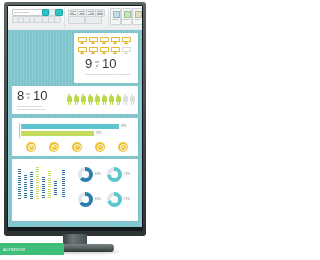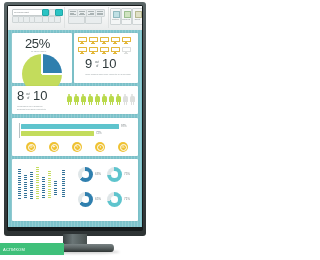--- a/index.html
+++ b/index.html
@@ -164,28 +164,20 @@
         <div class="rb-big" style="left:22.5px;top:1px;width:9.5px;height:15px;">
           <div style="position:absolute;left:2px;top:2px;width:5.5px;height:5px;background:#dfe0c6;border:.5px solid #b6b78f;border-radius:.5px;"></div>
           <div class="rb-biglabel" style="top:9px;">Chart</div>
         </div>
       </div>
     </div>
 
     <div class="canvas">
       <div class="stripes"></div>
 
-      <div class="card" style="left:4px;top:3px;width:60px;height:50px;">
-        <div class="pct-big" style="left:13px;top:3px;">25%</div>
-        <div class="pct-sub" style="left:19px;top:17px;">of users agree</div>
-        <div class="pie" style="left:10px;top:21px;">
-          <div class="pie-sep" style="left:19.4px;top:0;width:1.2px;height:20px;"></div>
-          <div class="pie-sep" style="left:20px;top:19.4px;width:20px;height:1.2px;"></div>
-        </div>
-      </div>
 
       <div class="card" style="left:66px;top:3px;width:64px;height:50px;">
         <div>
           <div class="mon-ico" style="left:4px;top:4px;">
             <div class="mon-scr"></div>
               <div class="mon-stand"></div>
               <div class="mon-foot"></div>
             </div>
           <div class="mon-ico" style="left:15px;top:4px;">
             <div class="mon-scr"></div>

